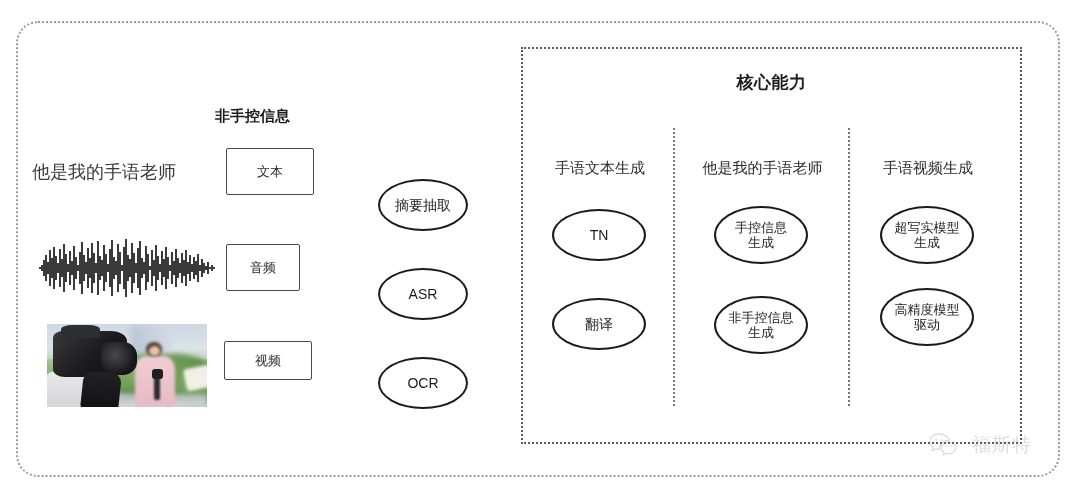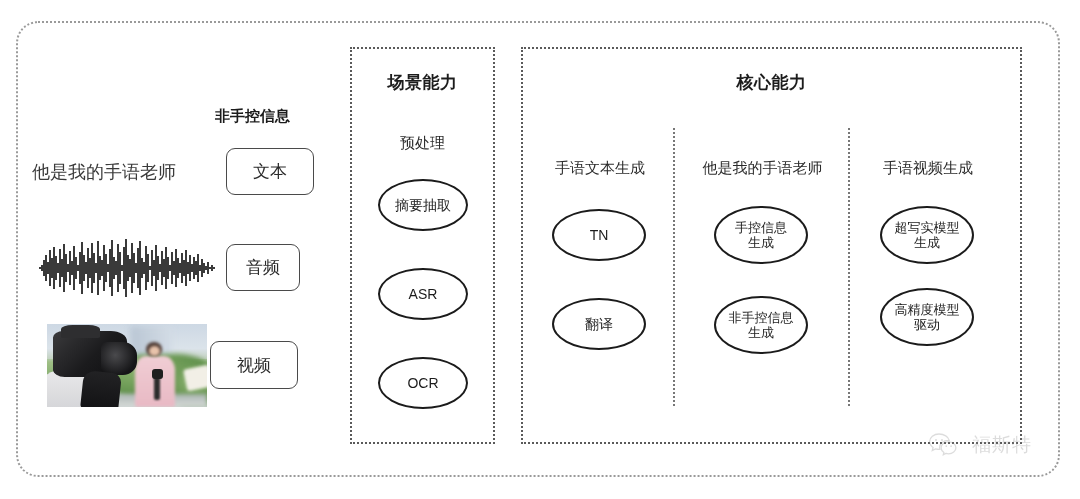--- a/index.html
+++ b/index.html
@@ -63,26 +63,26 @@
     position: absolute;
     font-size: 18px;
     font-weight: normal;
     color: #3a3a3a;
     white-space: nowrap;
   }
   .input-box {
     position: absolute;
     box-sizing: border-box;
     border: 1.6px solid #4a4a4a;
-    border-radius: 9px;
+    border-radius: 2px;
     background: #ffffff;
     display: flex;
     align-items: center;
     justify-content: center;
-    font-size: 17px;
+    font-size: 13px;
     color: #2b2b2b;
   }
 
   
   .waveform {
     position: absolute;
   }
   
   .video-thumb {
     position: absolute;
@@ -351,28 +351,24 @@
     <div class="vt-cam-lens"></div>
     <div class="vt-arm"></div>
   </div>
 
   <div class="input-box" style="left:226px; top:148px; width:88px; height:47px;">
     <span>文本</span>
   </div>
   <div class="input-box" style="left:226px; top:244px; width:74px; height:47px;">
     <span>音频</span>
   </div>
-  <div class="input-box" style="left:210px; top:341px; width:88px; height:48px;">
+  <div class="input-box" style="left:224px; top:341px; width:88px; height:39px;">
     <span>视频</span>
   </div>
 
-  <div class="panel" style="left:350px; top:47px; width:145px; height:397px;">
-    <div class="panel-title" style="top:22px;">场景能力</div>
-    <div class="sub-label" style="top:85px;">预处理</div>
-  </div>
 
   <div class="ellipse" style="left:378px; top:179px; width:90px; height:52px;">
     <span>摘要抽取</span>
   </div>
   <div class="ellipse" style="left:378px; top:268px; width:90px; height:52px;">
     <span>ASR</span>
   </div>
   <div class="ellipse" style="left:378px; top:357px; width:90px; height:52px;">
     <span>OCR</span>
   </div>

